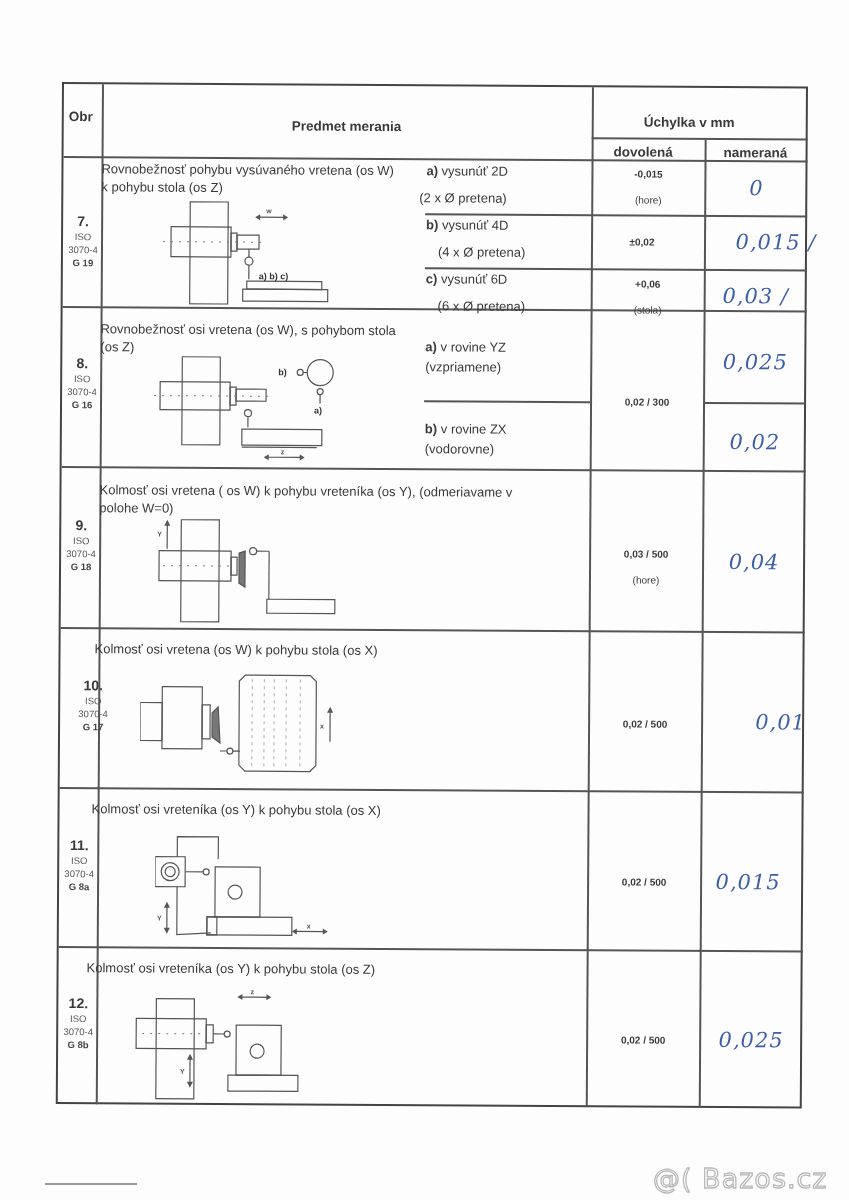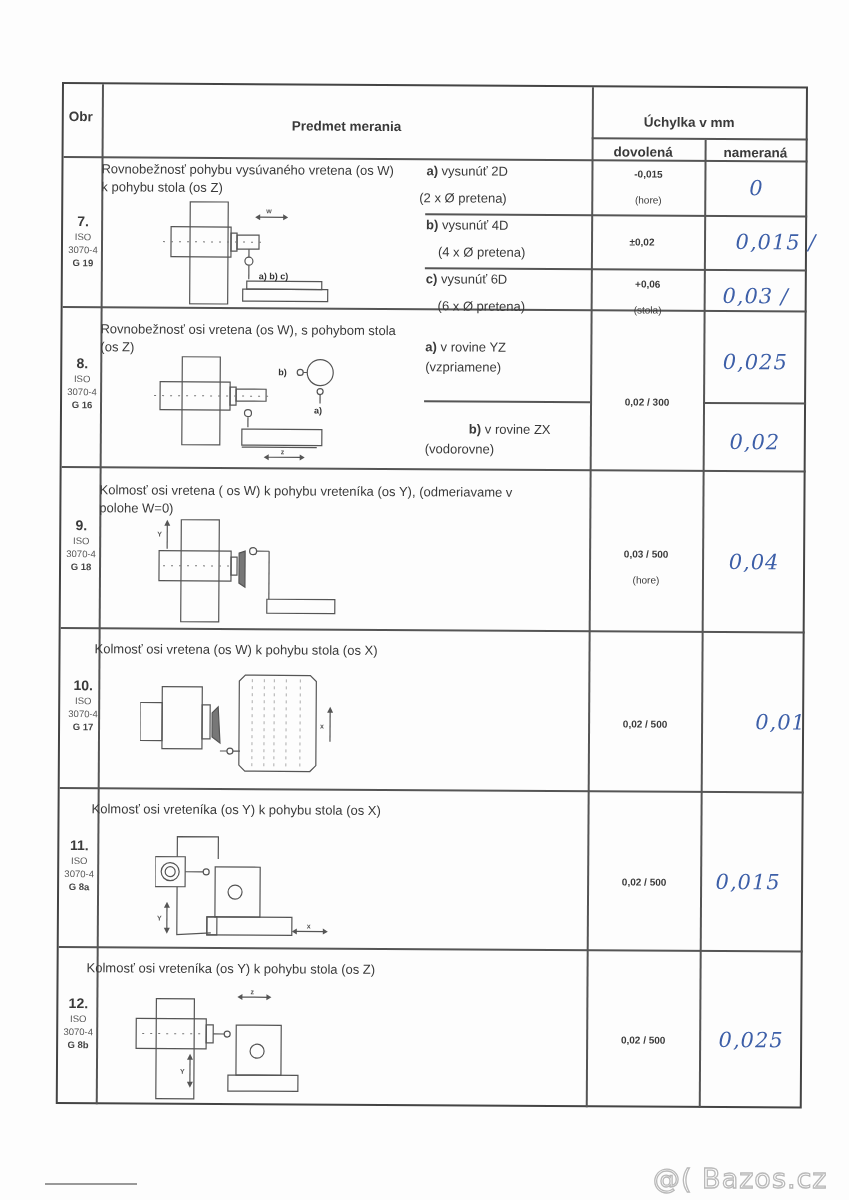--- a/index.html
+++ b/index.html
@@ -110,21 +110,21 @@
     <span class="g">G 16</span>
   </div>
   <div class="t" style="left:38px;top:236px;">Rovnobežnosť osi vretena (os W), s pohybom stola</div>
   <div class="t" style="left:38px;top:254px;">(os Z)</div>
 
   <div class="hline" style="left:362px;top:314px;width:166px;"></div>
   <div class="hline" style="left:641px;top:314px;width:103px;"></div>
 
   <div class="t" style="left:363px;top:252px;"><b>a)</b> <span>v rovine YZ</span></div>
   <div class="t" style="left:363px;top:272px;">(vzpriamene)</div>
-  <div class="t" style="left:363px;top:334px;margin-left:44px;"><b>b)</b> <span>v rovine ZX</span></div>
+  <div class="t" style="left:363px;top:334px;"><b>b)</b> <span>v rovine ZX</span></div>
   <div class="t" style="left:363px;top:354px;">(vodorovne)</div>
 
   <div class="tol" style="left:530px;top:302px;width:110px;"><b>0,02 / 300</b></div>
   <div class="hand" style="left:643px;top:262px;width:100px;">0,025</div>
   <div class="hand" style="left:643px;top:342px;width:100px;">0,02</div>
 
   <svg class="diagram" style="left:80px;top:262px;" width="240" height="120" viewBox="0 0 240 120">
     <g fill="none" stroke="#555" stroke-width="1.2">
       <rect x="40" y="10" width="38" height="88"></rect>
       <rect x="18" y="35" width="70" height="28"></rect>
@@ -172,21 +172,21 @@
       <line x1="105" y1="36" x2="118" y2="36"></line>
       <line x1="118" y1="36" x2="118" y2="84"></line>
       <rect x="116" y="84" width="68" height="14"></rect>
       <line x1="16" y1="8" x2="16" y2="34"></line>
     </g>
     <polygon points="16,5 13,11 19,11" fill="#555"></polygon>
     <text x="6" y="22" font-size="7" fill="#555" font-weight="bold">Y</text>
     <line x1="12" y1="51" x2="78" y2="51" stroke="#777" stroke-width="1" stroke-dasharray="2,6"></line>
   </svg>
 
-  <div class="num" style="left:3px;top:592px;">
+  <div class="num" style="left:13px;top:592px;">
     <span class="n">10.</span>
     <span class="s">ISO</span>
     <span class="s">3070-4</span>
     <span class="g">G 17</span>
   </div>
   <div class="t" style="left:34px;top:556px;">Kolmosť osi vretena (os W) k pohybu stola (os X)</div>
   <div class="tol" style="left:530px;top:624px;width:110px;"><b>0,02 / 500</b></div>
   <div class="hand" style="left:666px;top:622px;width:109px;">0,01</div>
 
   <svg class="diagram" style="left:80px;top:580px;" width="240" height="115" viewBox="0 0 240 115">

